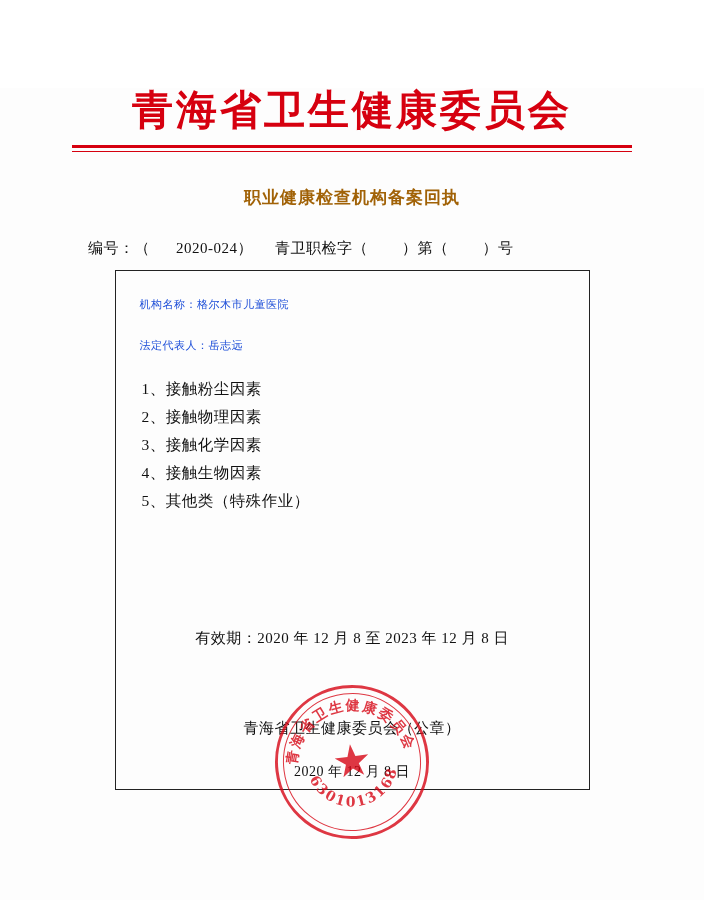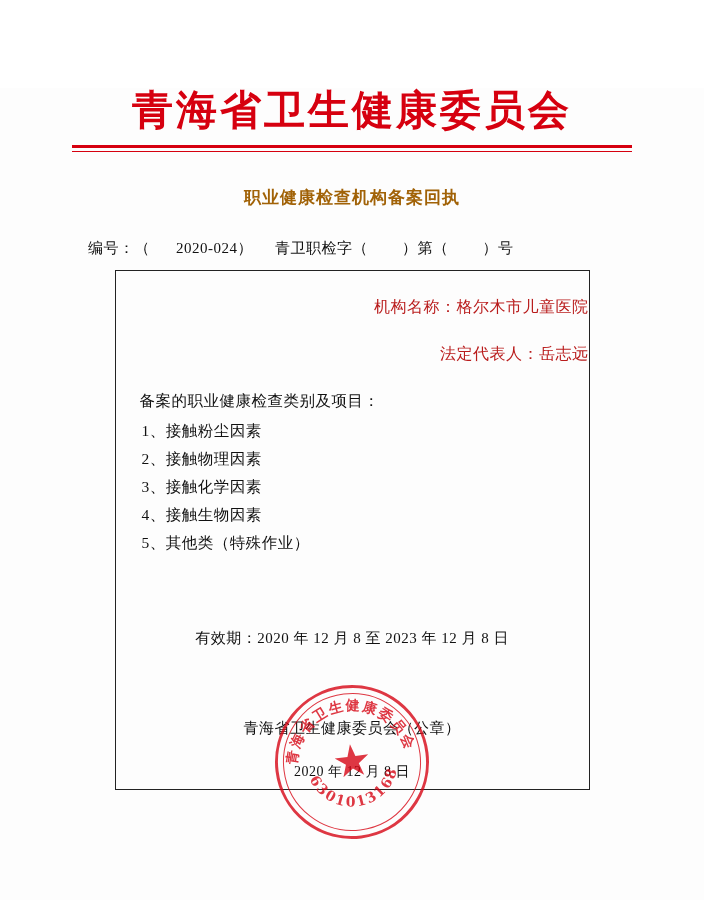--- a/index.html
+++ b/index.html
@@ -80,25 +80,24 @@
     position: relative;
     margin: 12px auto 0 auto;
     width: 475px;
     height: 520px;
     border: 1px solid #222;
     box-sizing: border-box;
     padding: 26px 0 0 24px;
   }
 
   .field {
-    font-size: 16px;
+    font-size: 11px;
     margin-bottom: 26px;
     letter-spacing: 0.5px;
-    color: #b91c1c;
-    text-align: right;
+    color: #1d4ed8;
   }
   .field-block {
     font-size: 15.5px;
     letter-spacing: 0.5px;
     color: #111;
   }
   .field-block .head { margin-bottom: 9px; }
   .field-block .item {
     margin-bottom: 7px;
     padding-left: 2px;
@@ -205,21 +204,20 @@
   <div class="number-line"><span>编号：（</span><span class="gap-sm"></span><span>2020-024</span><span>）</span><span class="sep"></span><span>青卫职检字（</span><span class="gap-md"></span><span>）第（</span><span class="gap-md"></span><span>）号</span></div>
 
   <div class="frame">
 
     <div class="field"><span>机构名称：</span><span>格尔木市儿童医院</span></div>
 
     <div class="field"><span>法定代表人：</span><span>岳志远</span></div>
 
 
     <div class="field-block">
-      <div class="head">备案的职业健康检查类别及项目：</div>
       <div class="item">1、接触粉尘因素</div>
       <div class="item">2、接触物理因素</div>
       <div class="item">3、接触化学因素</div>
       <div class="item">4、接触生物因素</div>
       <div class="item">5、其他类（特殊作业）</div>
     </div>
 
     <div class="validity">有效期：2020 年 12 月 8 至 2023 年 12 月 8 日</div>
 
     <div class="signature">青海省卫生健康委员会（公章）</div>

